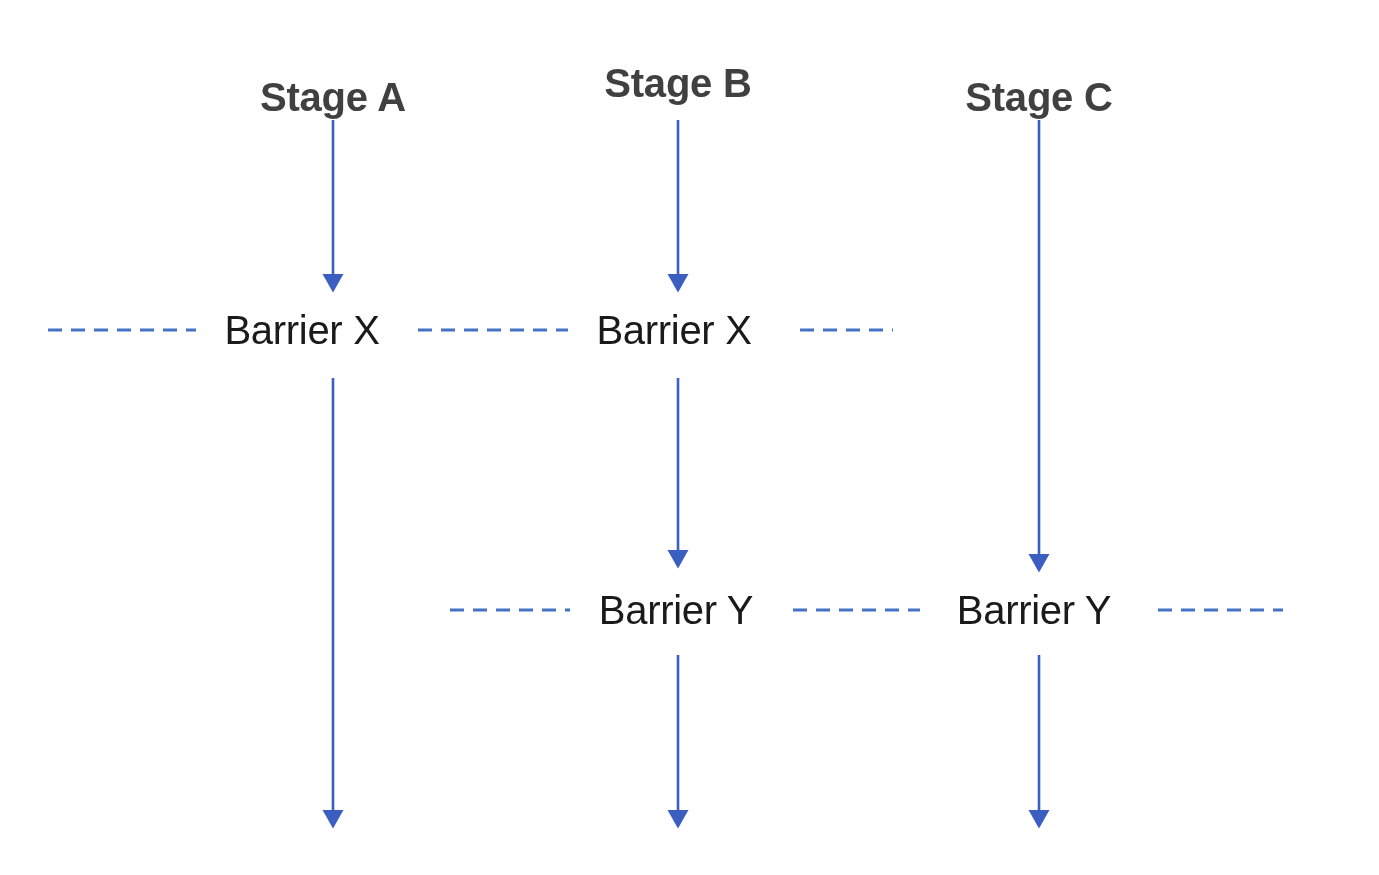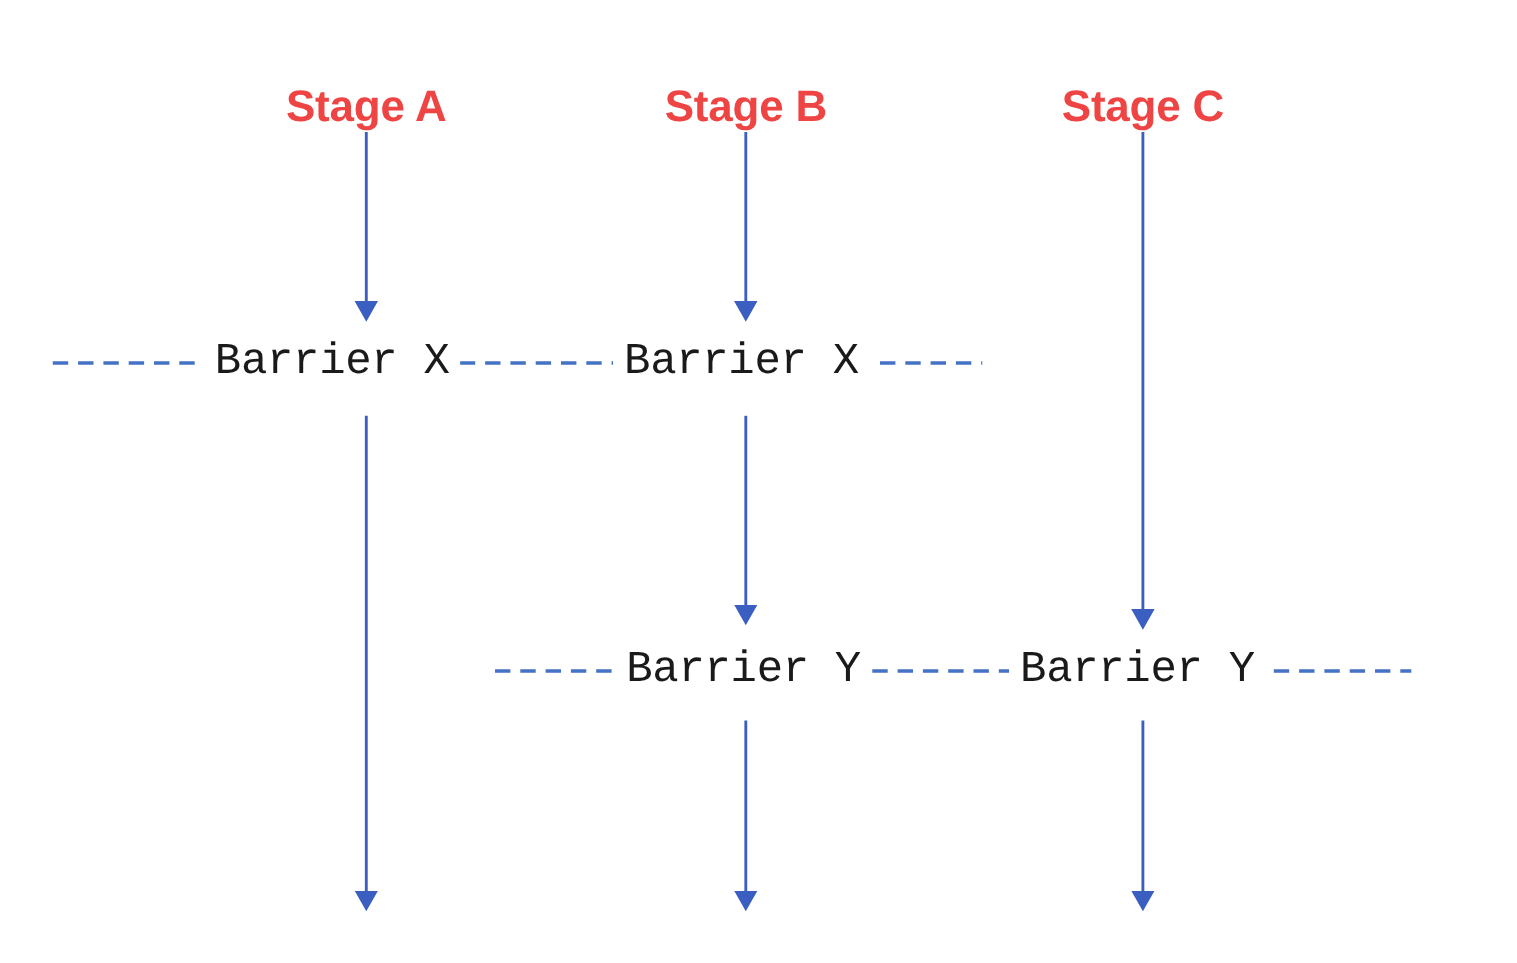--- a/index.html
+++ b/index.html
@@ -22,29 +22,29 @@
     top: 0;
     left: 0;
     width: 1379px;
     height: 875px;
   }
   .stage-header {
     position: absolute;
     font-family: "Liberation Sans", sans-serif;
     font-weight: bold;
     font-size: 40px;
-    color: #ef4444;
+    color: #404040;
     white-space: nowrap;
     text-align: center;
     transform: translateX(-50%);
     letter-spacing: -0.2px;
   }
   .barrier-label {
     position: absolute;
-    font-family: Liberation Mono, monospace;
+    font-family: Liberation Sans, sans-serif;
     font-weight: normal;
     font-size: 40px;
     color: #1a1a1a;
     white-space: nowrap;
     text-align: center;
     transform: translate(-50%, -50%);
     background: #ffffff;
     padding: 0 10px;
     letter-spacing: -0.3px;
   }
@@ -75,21 +75,21 @@
         <line x1="418" y1="330" x2="568" y2="330" stroke="#4472C4" stroke-width="3" stroke-dasharray="14 9" stroke-linecap="butt" id="dash-x-middle"></line>
         <line x1="800" y1="330" x2="893" y2="330" stroke="#4472C4" stroke-width="3" stroke-dasharray="14 9" stroke-linecap="butt" id="dash-x-right"></line>
         <line x1="450" y1="610" x2="570" y2="610" stroke="#4472C4" stroke-width="3" stroke-dasharray="14 9" stroke-linecap="butt" id="dash-y-left"></line>
         <line x1="793" y1="610" x2="920" y2="610" stroke="#4472C4" stroke-width="3" stroke-dasharray="14 9" stroke-linecap="butt" id="dash-y-middle"></line>
         <line x1="1158" y1="610" x2="1283" y2="610" stroke="#4472C4" stroke-width="3" stroke-dasharray="14 9" stroke-linecap="butt" id="dash-y-right"></line>
       </g>
   </svg>
 
   <div id="headers-layer">
       <div class="stage-header" style="left: 333px; top: 75px;">Stage A</div>
-      <div class="stage-header" style="left: 678px; top: 75px;">Stage B</div>
+      <div class="stage-header" style="left: 678px; top: 61px;">Stage B</div>
       <div class="stage-header" style="left: 1039px; top: 75px; text-align: center;">Stage C</div>
     </div>
   <div id="barriers-layer">
       <div class="barrier-label" style="left: 302px; top: 330px;">Barrier X</div>
       <div class="barrier-label" style="left: 674px; top: 330px;">Barrier X</div>
       <div class="barrier-label" style="left: 676px; top: 610px;">Barrier Y</div>
       <div class="barrier-label" style="left: 1034px; top: 610px;">Barrier Y</div>
     </div>
 
 </div>

